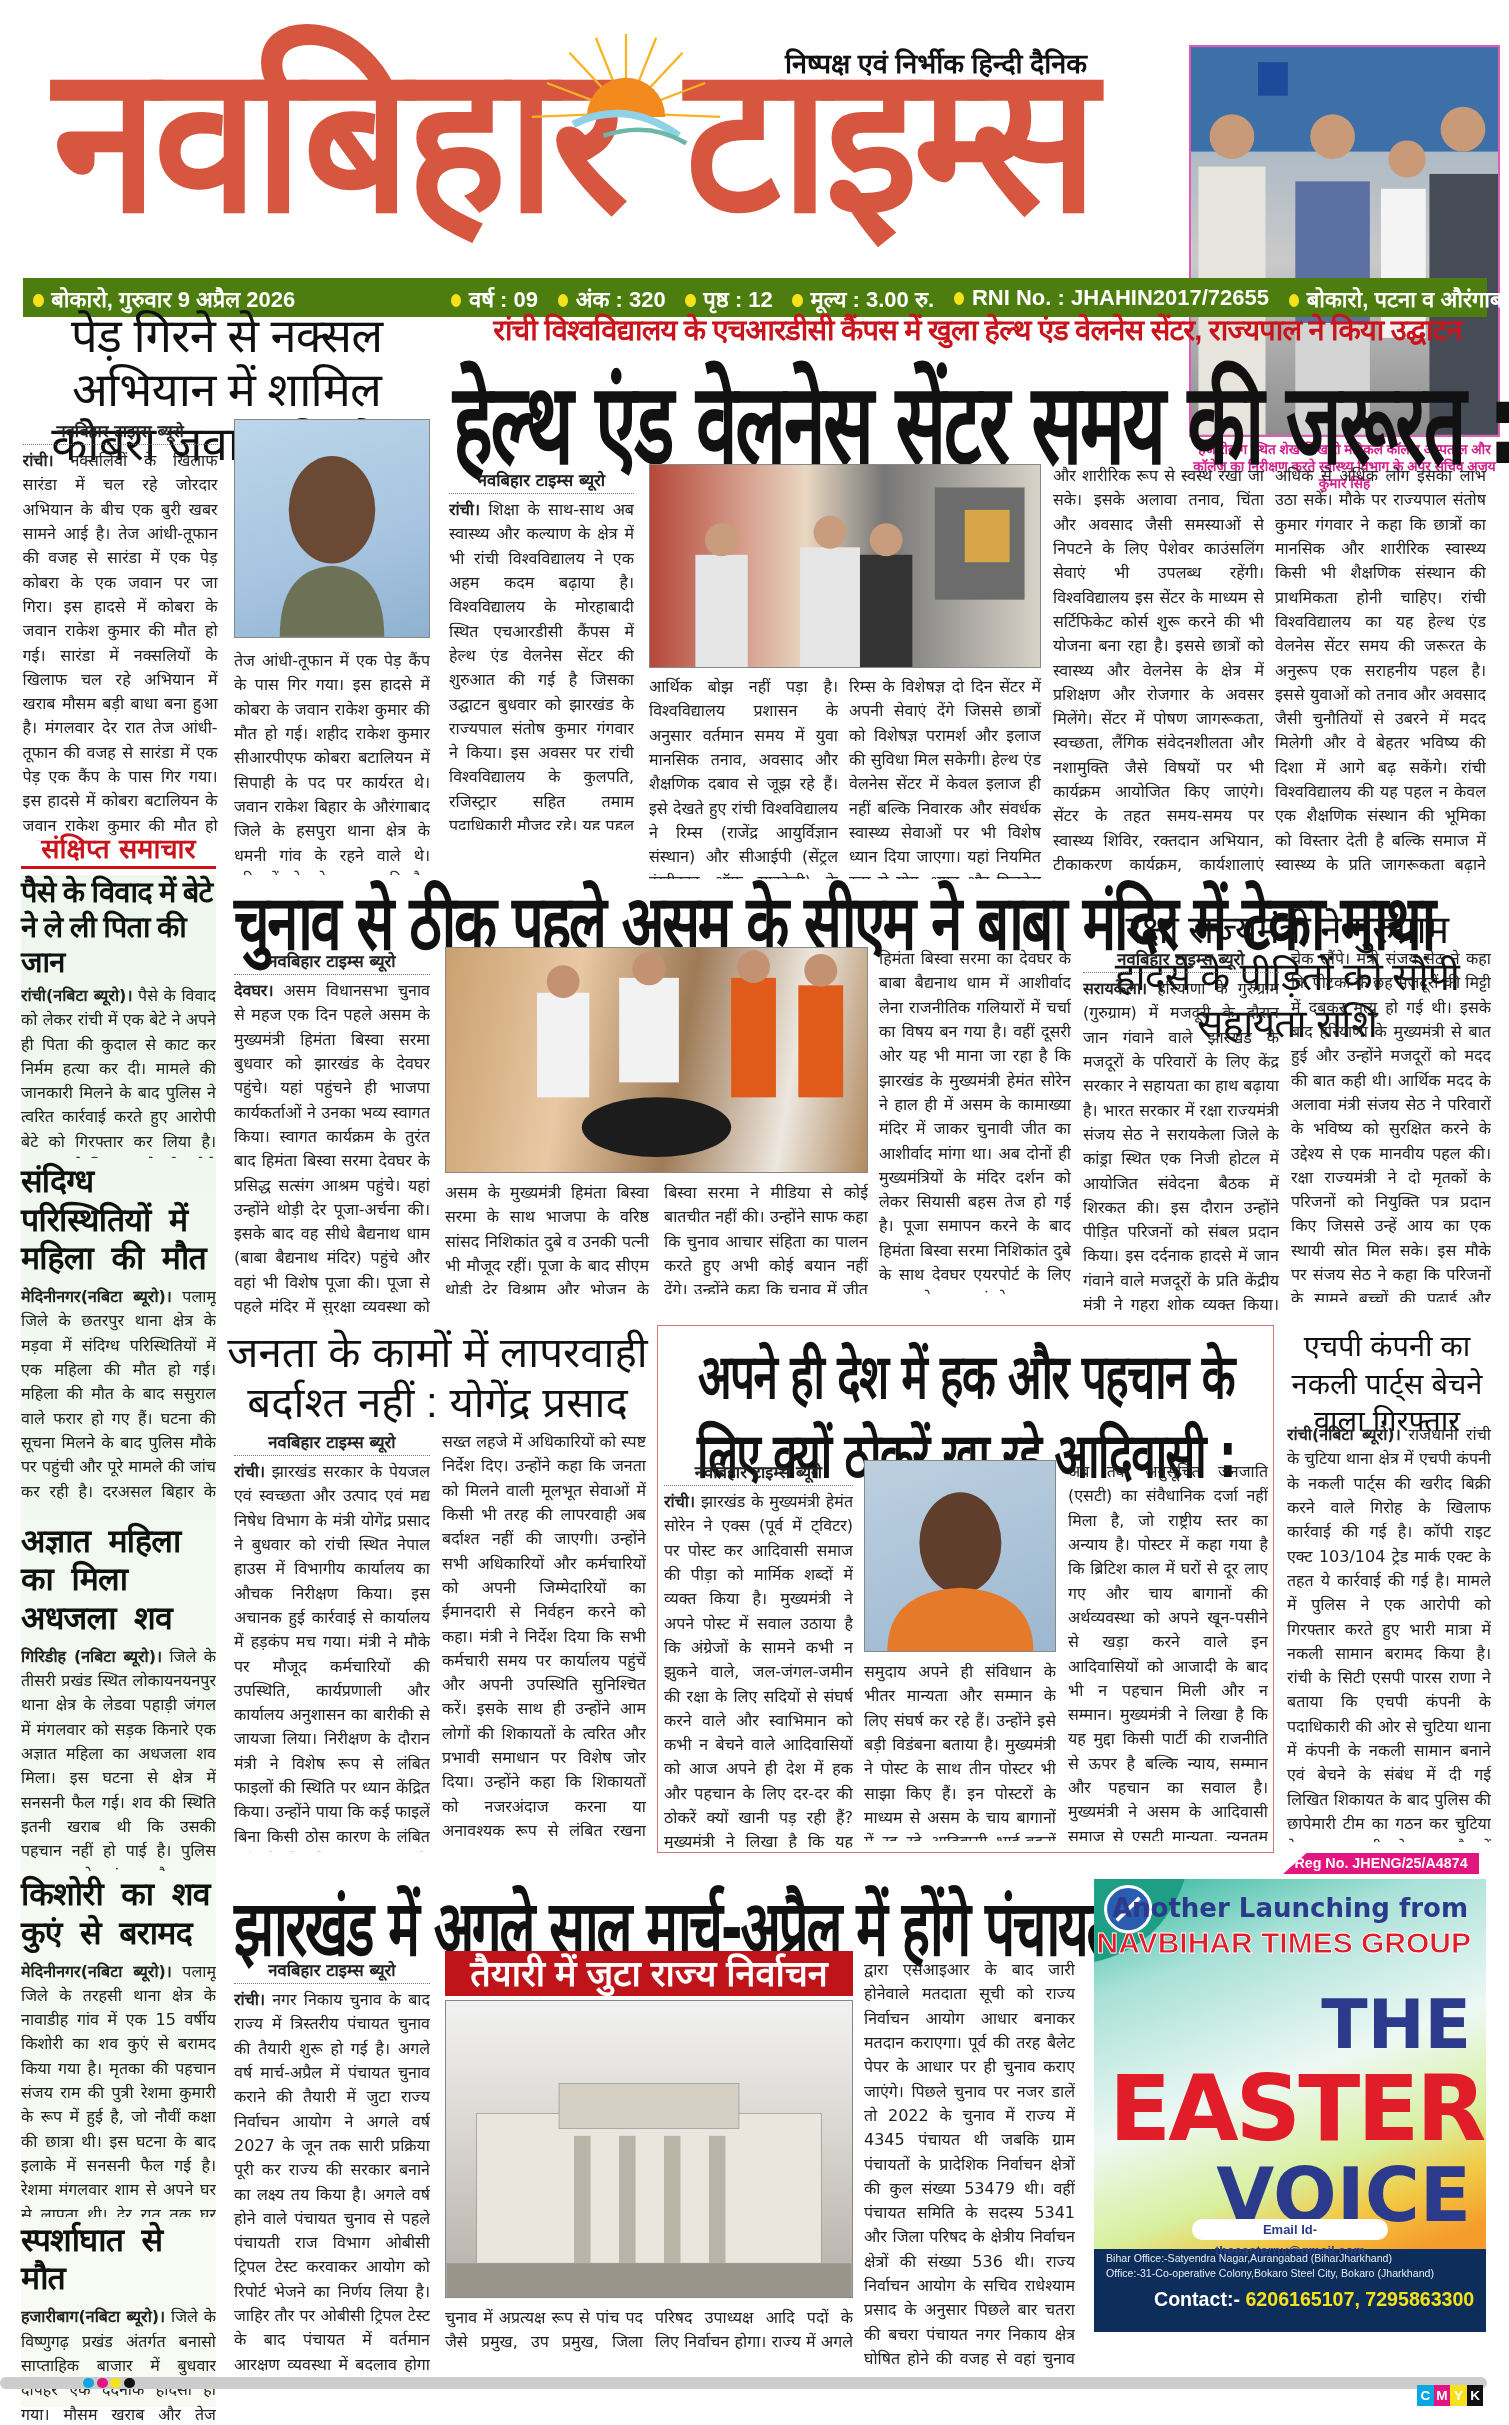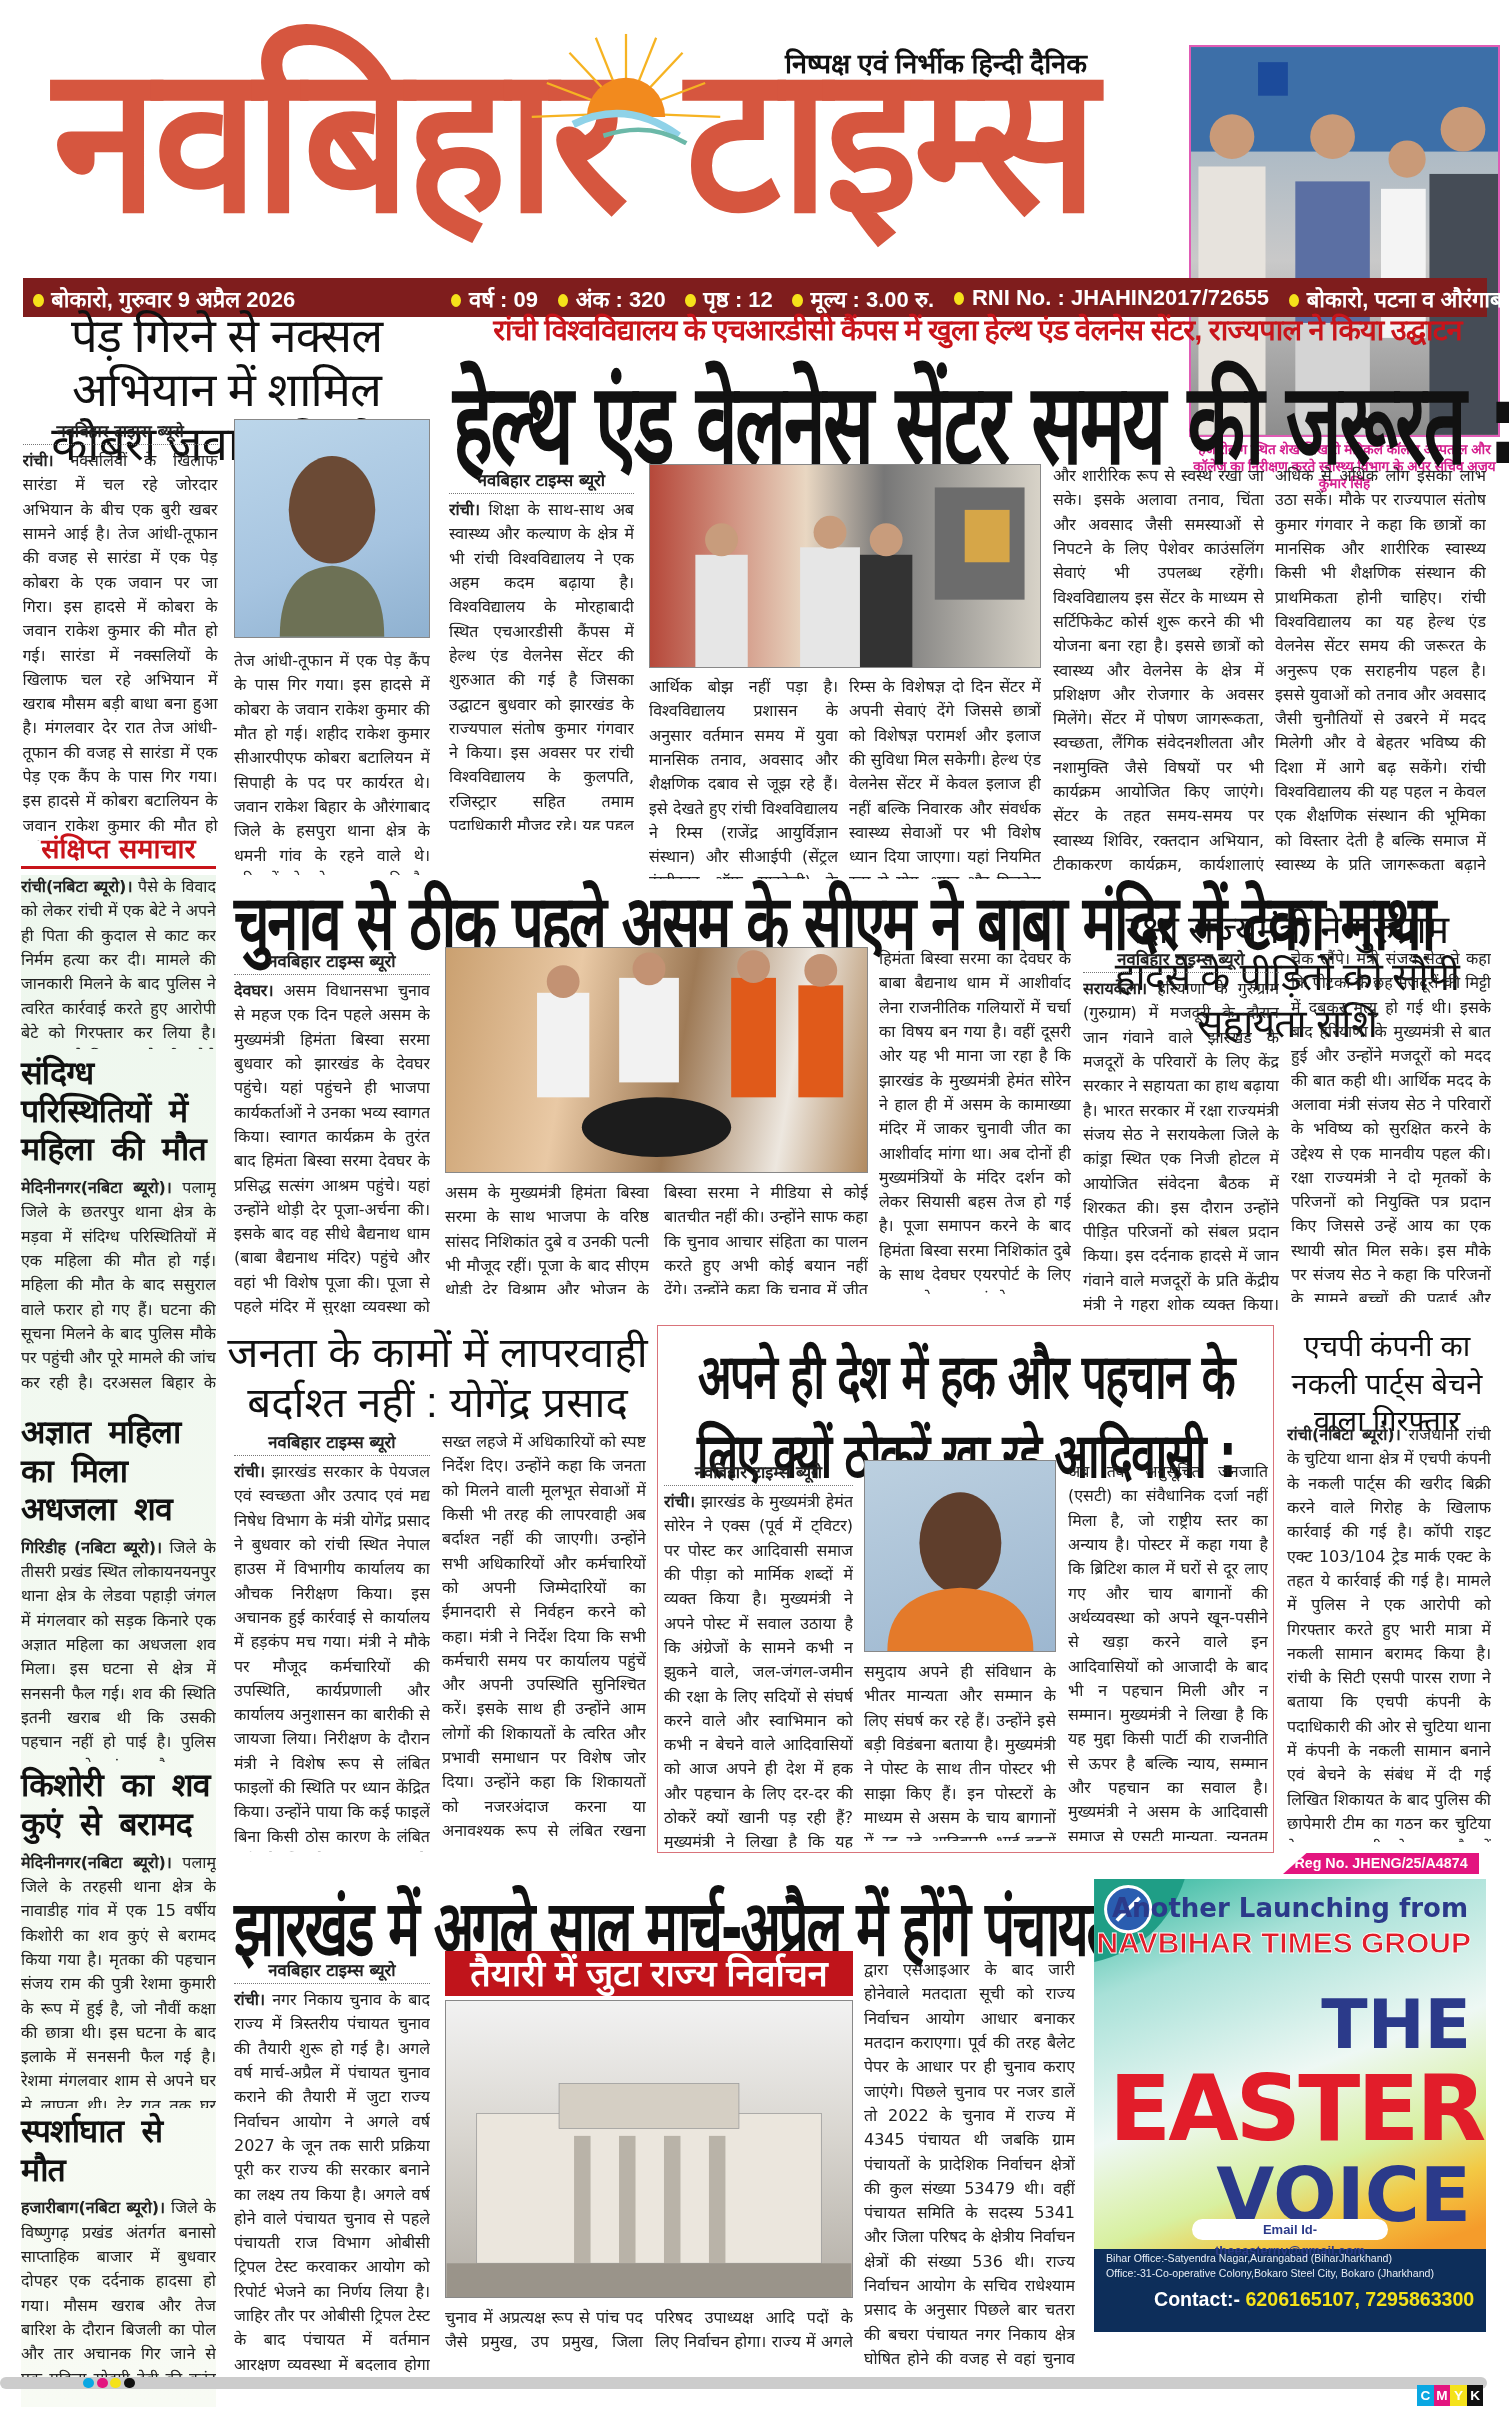--- a/index.html
+++ b/index.html
@@ -4,21 +4,21 @@
 <style>
 *{box-sizing:border-box;margin:0;padding:0}
 html,body{width:1509px;height:2426px;background:#fff;overflow:hidden}
 body{font-family:"Liberation Sans","DejaVu Sans",sans-serif;color:#111;position:relative}
 .abs{position:absolute}
 .masthead-title{left:53px;top:38px;font-size:189px;font-weight:700;color:#d6563f;letter-spacing:-4.5px;line-height:1;white-space:nowrap;font-family:"DejaVu Sans",sans-serif;transform:scaleY(1.08);transform-origin:top left}
 .sun{left:528px;top:30px;width:196px;height:121px}
 .tagline{left:785px;top:44px;font-size:27px;font-weight:700;color:#111}
 .topphoto{left:1189px;top:45px;width:311px;height:392px;border:2.3px solid #e05bb5;background:linear-gradient(180deg,#5d84b0 0%,#a7b7c4 20%,#c9c9c9 55%,#8d8d8d 100%);overflow:hidden}
 .topcap{left:1189px;top:442px;width:311px;font-size:13.6px;color:#d5208f;font-weight:700;text-align:center;line-height:1.25}
-.infobar{left:22.6px;top:278px;width:1464px;height:39px;background:#7f1d1d;color:#fff;display:flex;align-items:center;font-weight:700;font-size:22px;padding:0 10.6px;gap:19.6px;white-space:nowrap}
+.infobar{left:22.6px;top:278px;width:1464px;height:39px;background:#4d7c0f;color:#fff;display:flex;align-items:center;font-weight:700;font-size:22px;padding:0 10.6px;gap:19.6px;white-space:nowrap}
 .dot{display:inline-block;width:10.6px;height:13.6px;border-radius:50%;background:#f5e21a;margin-right:7.5px;vertical-align:middle}
 .sidebg{left:21px;top:875px;width:195px;height:1532px;background:linear-gradient(180deg,#eef7ee,#f8fbf4)}
 .h-left{font-size:41px;font-weight:400;line-height:1.15;text-align:center;color:#111;font-family:"Liberation Sans",sans-serif;letter-spacing:-0.8px}
 .bureau{font-size:16.6px;font-weight:700;text-align:center;border-bottom:1.5px dotted #777;padding-bottom:1.5px;margin-bottom:4.5px;font-family:"DejaVu Serif",serif;color:#222}
 .body{font-size:16px;line-height:1.52;text-align:justify;color:#222;font-family:"DejaVu Sans",sans-serif}
 .body b{font-weight:700}
 .col{position:absolute}
 .photo{position:absolute;background:linear-gradient(160deg,#bcd6ea,#a6c4e0 60%,#8fb1d0);border:0.8px solid #888}
 .redhead{color:#c8141a}
 .big{font-weight:700;color:#111;font-family:"DejaVu Sans",sans-serif;letter-spacing:-2.3px;white-space:nowrap;transform-origin:left top}
@@ -145,20 +145,21 @@
 </div>
 <div class="col" style="left:1275px;top:464px;width:211px">
   <div class="body" style="height:415px;overflow:hidden">अधिक से अधिक लोग इसका लाभ उठा सकें। मौके पर राज्यपाल संतोष कुमार गंगवार ने कहा कि छात्रों का मानसिक और शारीरिक स्वास्थ्य किसी भी शैक्षणिक संस्थान की प्राथमिकता होनी चाहिए। रांची विश्वविद्यालय का यह हेल्थ एंड वेलनेस सेंटर समय की जरूरत के अनुरूप एक सराहनीय पहल है। इससे युवाओं को तनाव और अवसाद जैसी चुनौतियों से उबरने में मदद मिलेगी और वे बेहतर भविष्य की दिशा में आगे बढ़ सकेंगे। रांची विश्वविद्यालय की यह पहल न केवल एक शैक्षणिक संस्थान की भूमिका को विस्तार देती है बल्कि समाज में स्वास्थ्य के प्रति जागरूकता बढ़ाने की दिशा में भी एक सकारात्मक कदम है। यह सेंटर आने वाले समय में छात्रों और कर्मचारियों के लिए एक मजबूत सहारा साबित होगा।</div>
 </div>
 
 <div class="abs sidebg"></div>
 <div class="col" style="left:21px;top:829px;width:195px">
   <div class="sec-head">संक्षिप्त समाचार</div>
 
   <div style="margin-top:6px">
+    <div class="side-h" style="font-size:29px;font-family:'Liberation Sans',sans-serif">पैसे के विवाद में बेटे ने ले ली पिता की जान</div>
     <div class="body" style="height:174px;overflow:hidden;margin-top:4.5px"><b>रांची(नबिटा ब्यूरो)।</b> <span>पैसे के विवाद को लेकर रांची में एक बेटे ने अपने ही पिता की कुदाल से काट कर निर्मम हत्या कर दी। मामले की जानकारी मिलने के बाद पुलिस ने त्वरित कार्रवाई करते हुए आरोपी बेटे को गिरफ्तार कर लिया है। बुधवार को पिता-पुत्र के बीच पैसे के विवाद के कारण जमकर कहासुनी हुई। इसी बीच गुस्से में आकर कमल ने घर में रखे कुदाल से अपने पिता गोविंद साहू पर तबाड़तोड़ कई वार कर दिए। इस हमले में पिता गोविंद साहू की मौके पर ही मौत हो गई।</span></div>
   </div>
   <div style="margin-top:7.5px">
     <div class="side-h">संदिग्ध परिस्थितियों में महिला की मौत</div>
     <div class="body" style="height:219px;overflow:hidden;margin-top:4.5px"><b>मेदिनीनगर(नबिटा ब्यूरो)।</b> <span>पलामू जिले के छतरपुर थाना क्षेत्र के मड़वा में संदिग्ध परिस्थितियों में एक महिला की मौत हो गई। महिला की मौत के बाद ससुराल वाले फरार हो गए हैं। घटना की सूचना मिलने के बाद पुलिस मौके पर पहुंची और पूरे मामले की जांच कर रही है। दरअसल बिहार के रोहतास की रहने वाली चंचला देवी की शादी पलामू के छतरपुर के मड़वा के रहने वाले कुंदन सिंह के साथ 2024 में हुई थी। घटना की जानकारी मिलने के बाद पुलिस पूरे मामले की छानबीन शुरू कर दी है।</span></div>
   </div>
   <div style="margin-top:21px">
     <div class="side-h">अज्ञात महिला का मिला अधजला शव</div>
     <div class="body" style="height:226px;overflow:hidden;margin-top:4.5px"><b>गिरिडीह (नबिटा ब्यूरो)।</b> <span>जिले के तीसरी प्रखंड स्थित लोकायनयनपुर थाना क्षेत्र के लेडवा पहाड़ी जंगल में मंगलवार को सड़क किनारे एक अज्ञात महिला का अधजला शव मिला। इस घटना से क्षेत्र में सनसनी फैल गई। शव की स्थिति इतनी खराब थी कि उसकी पहचान नहीं हो पाई है। पुलिस आसपास के जंगल और सड़क किनारे साक्ष्य जुटाने के लिए तलाशी अभियान चला रही है।</span></div>
   </div>

